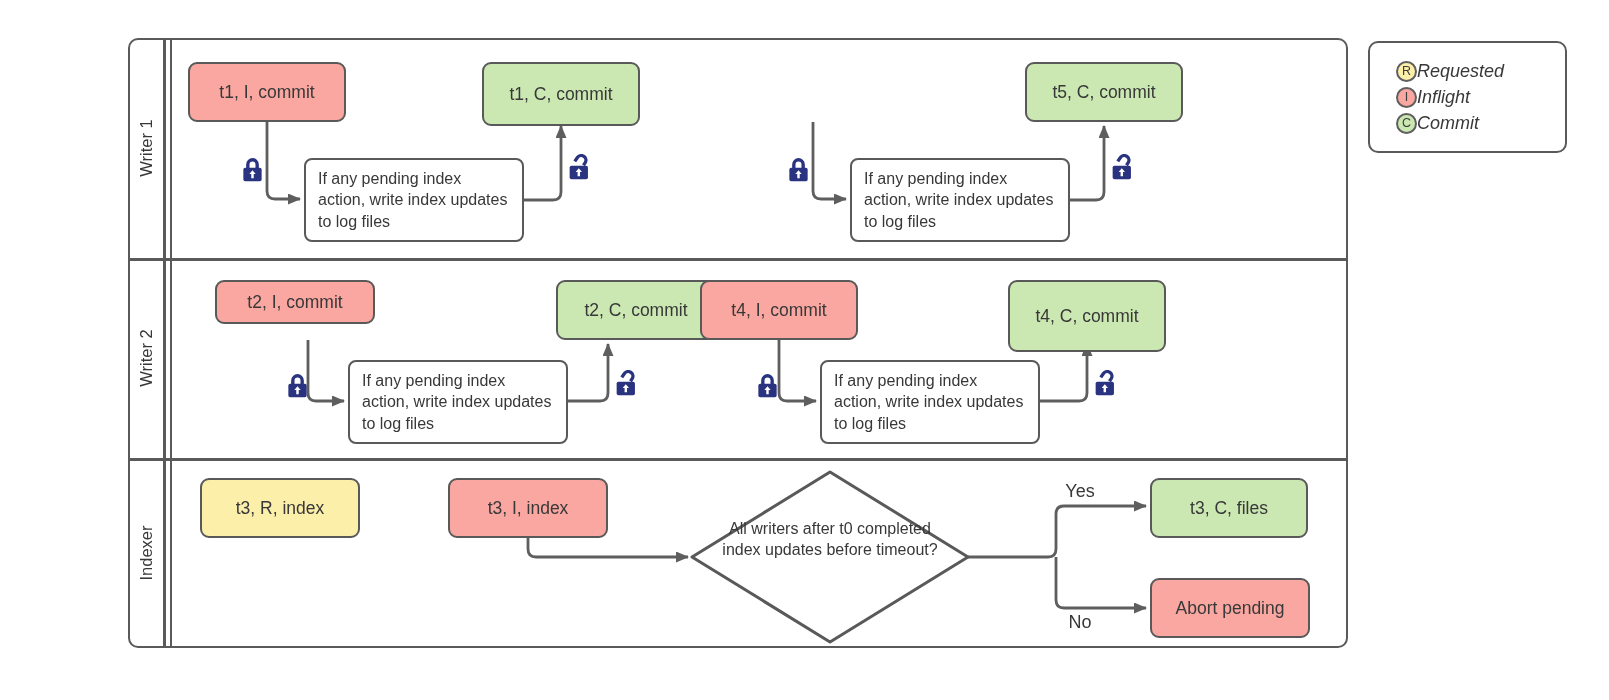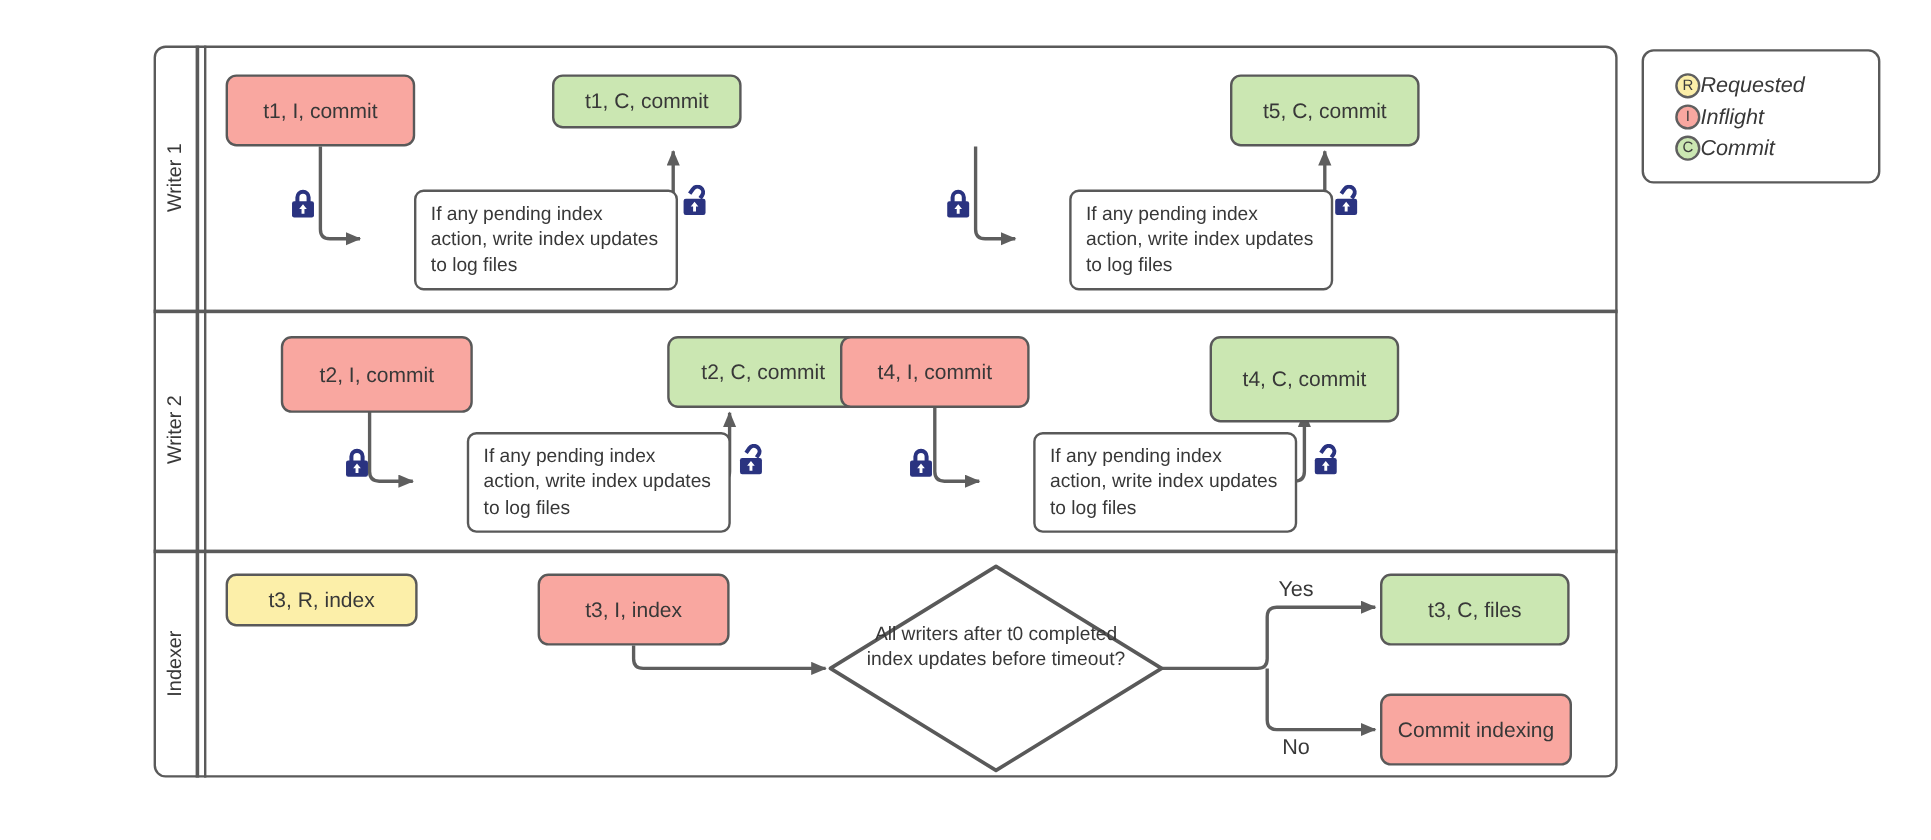--- a/index.html
+++ b/index.html
@@ -14,21 +14,21 @@
   .lane-label{position:absolute;transform:translate(-50%,-50%) rotate(-90deg);
               font-size:16.5px;color:var(--c-text,#383838);white-space:nowrap;}
 
   
   .node{position:absolute;box-sizing:border-box;border:2.5px solid var(--c-shape-border,#595959);
         border-radius:9px;display:flex;align-items:center;justify-content:center;
         font-size:17.5px;color:var(--c-text,#383838);text-align:left;}
   .inflight{background:var(--c-inflight,#f9a7a0);}
   .commit{background:var(--c-commit,#cbe7b2);}
   .requested{background:var(--c-requested,#fcefa9);}
-  .process{background:#fff;font-size:16px;line-height:1.32;border-radius:8px;padding:4px 8px;margin-left:41px;}
+  .process{background:#fff;font-size:16px;line-height:1.32;border-radius:8px;padding:4px 8px;}
   .process .inner{width:192px;}
   .decision-text{position:absolute;left:722px;top:518px;width:216px;text-align:center;
                  font-size:16px;line-height:1.32;color:var(--c-text,#383838);}
   .branch-label{position:absolute;font-size:18px;color:var(--c-text,#383838);width:44px;text-align:center;}
 
   
   .wires{position:absolute;left:0;top:0;width:1609px;height:700px;pointer-events:none;}
   .conn{stroke:var(--c-connector,#5e5e5e);fill:none;stroke-width:2.8px;}
   .arrow-tip{fill:var(--c-connector,#5e5e5e);}
   .diamond{fill:#ffffff;stroke:var(--c-shape-border,#595959);stroke-width:3px;stroke-linejoin:round;}
@@ -83,47 +83,47 @@
   <div class="h-sep" style="top:258px"></div>
   <div class="h-sep" style="top:458px"></div>
   <div class="v-sep" style="left:163px"></div>
   <div class="v-sep" style="left:169.5px"></div>
 
   <div class="lane-label" style="left:146px;top:148px">Writer 1</div>
   <div class="lane-label" style="left:146px;top:358px">Writer 2</div>
   <div class="lane-label" style="left:146px;top:553px">Indexer</div>
 
   <div class="node inflight" style="left:188px;top:62px;width:158px;height:60px">t1, I, commit</div>
-  <div class="node commit" style="left:460px;top:62px;width:158px;height:45px">t1, C, commit</div>
+  <div class="node commit" style="left:482px;top:62px;width:158px;height:64px">t1, C, commit</div>
   <div class="node process" style="left:304px;top:158px;width:220px;height:84px">
     <div class="inner">If any pending index action, write index updates to log files</div>
   </div>
   <div class="node commit" style="left:1025px;top:62px;width:158px;height:60px">t5, C, commit</div>
   <div class="node process" style="left:850px;top:158px;width:220px;height:84px">
     <div class="inner">If any pending index action, write index updates to log files</div>
   </div>
 
-  <div class="node inflight" style="left:234px;top:280px;width:160px;height:64px">t2, I, commit</div>
+  <div class="node inflight" style="left:215px;top:280px;width:160px;height:44px">t2, I, commit</div>
   <div class="node commit" style="left:556px;top:280px;width:160px;height:60px">t2, C, commit</div>
   <div class="node process" style="left:348px;top:360px;width:220px;height:84px">
     <div class="inner">If any pending index action, write index updates to log files</div>
   </div>
   <div class="node inflight" style="left:700px;top:280px;width:158px;height:60px">t4, I, commit</div>
   <div class="node commit" style="left:1008px;top:280px;width:158px;height:72px">t4, C, commit</div>
   <div class="node process" style="left:820px;top:360px;width:220px;height:84px">
     <div class="inner">If any pending index action, write index updates to log files</div>
   </div>
 
-  <div class="node requested" style="left:188px;top:478px;width:160px;height:44px">t3, R, index</div>
+  <div class="node requested" style="left:200px;top:478px;width:160px;height:60px">t3, R, index</div>
   <div class="node inflight" style="left:448px;top:478px;width:160px;height:60px">t3, I, index</div>
   <div class="decision-text">All writers after t0 completed index updates before timeout?</div>
   <div class="branch-label" style="left:1058px;top:481px">Yes</div>
   <div class="branch-label" style="left:1058px;top:612px">No</div>
   <div class="node commit" style="left:1150px;top:478px;width:158px;height:60px">t3, C, files</div>
-  <div class="node inflight" style="left:1150px;top:578px;width:160px;height:60px">Commit indexing</div>
+  <div class="node inflight" style="left:1150px;top:578px;width:160px;height:60px">Abort pending</div>
 
   <svg class="lock" style="left:241px;top:156px" width="23" height="28" viewBox="0 0 24 30">
     <path class="lock-stroke" d="M7 14 V9 a5 5 0 0 1 10 0 V14"></path>
     <rect class="lock-fill" x="2.2" y="12.5" width="19.6" height="14.5" rx="2"></rect>
     <path class="lock-glyph" d="M12 15.2 L8.6 19.4 H10.7 V23.8 H13.3 V19.4 H15.4 Z"></path>
   </svg>
   <svg class="lock" style="left:787px;top:156px" width="23" height="28" viewBox="0 0 24 30">
     <path class="lock-stroke" d="M7 14 V9 a5 5 0 0 1 10 0 V14"></path>
     <rect class="lock-fill" x="2.2" y="12.5" width="19.6" height="14.5" rx="2"></rect>
     <path class="lock-glyph" d="M12 15.2 L8.6 19.4 H10.7 V23.8 H13.3 V19.4 H15.4 Z"></path>

